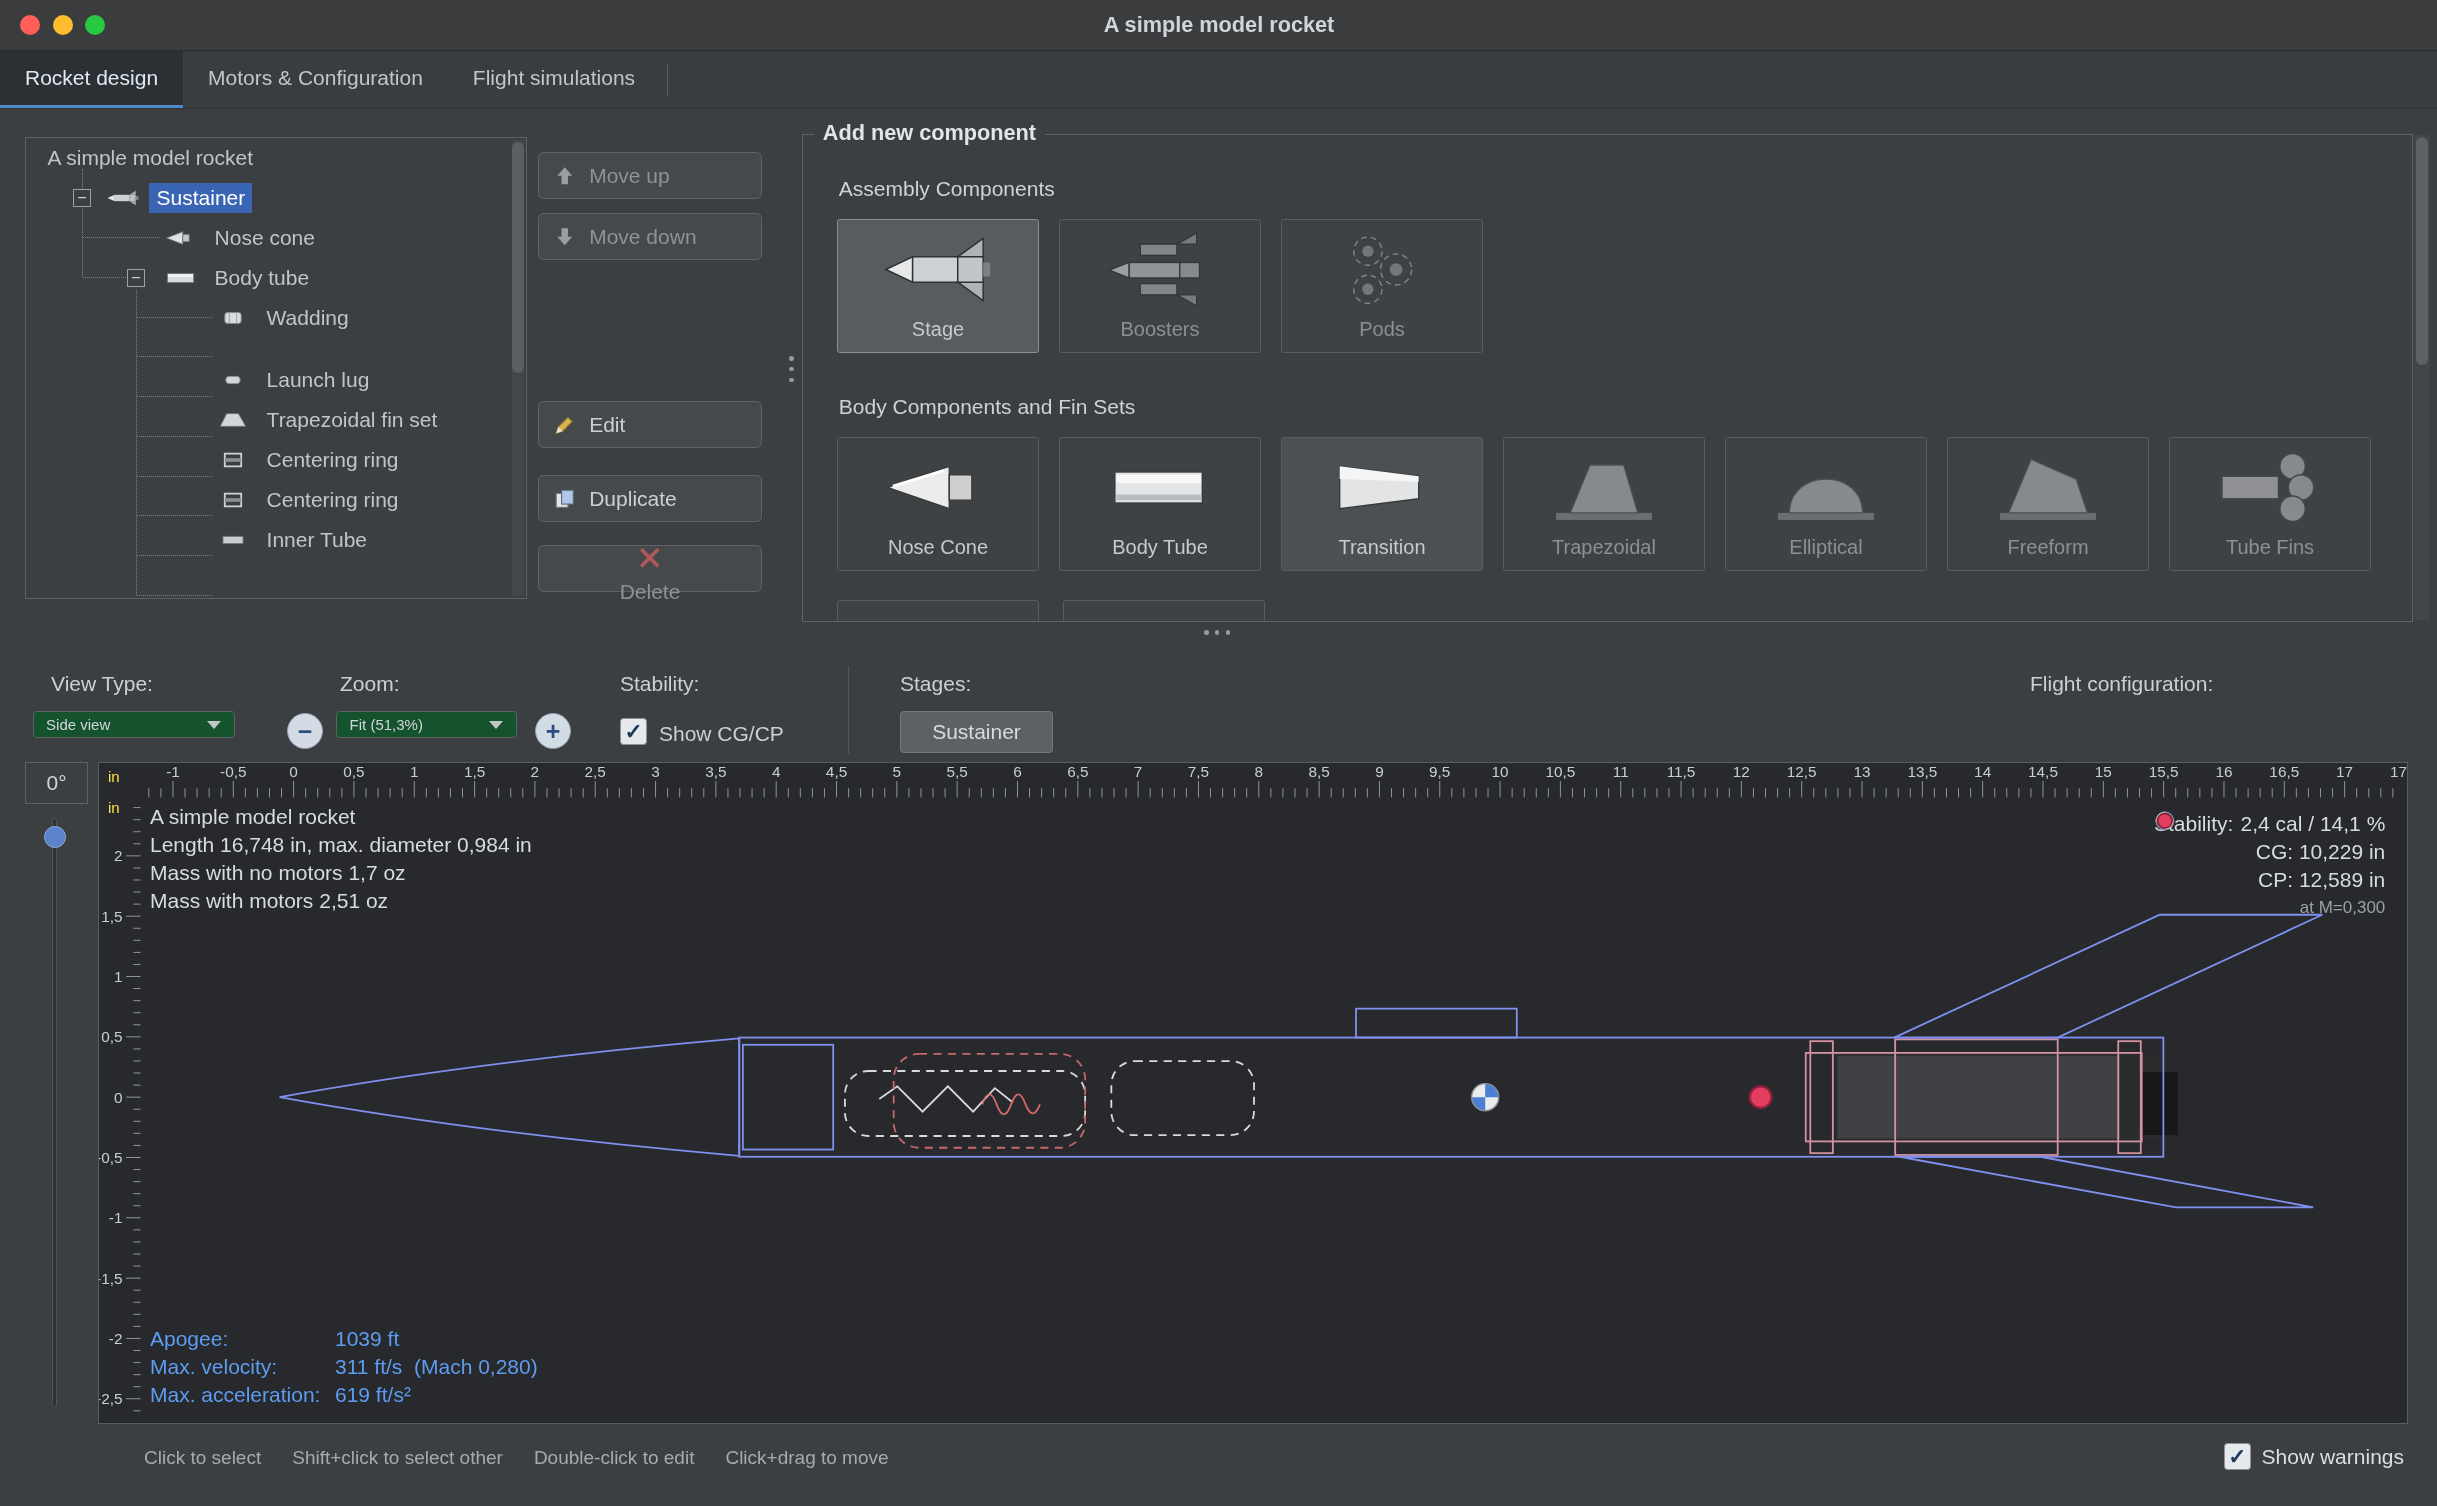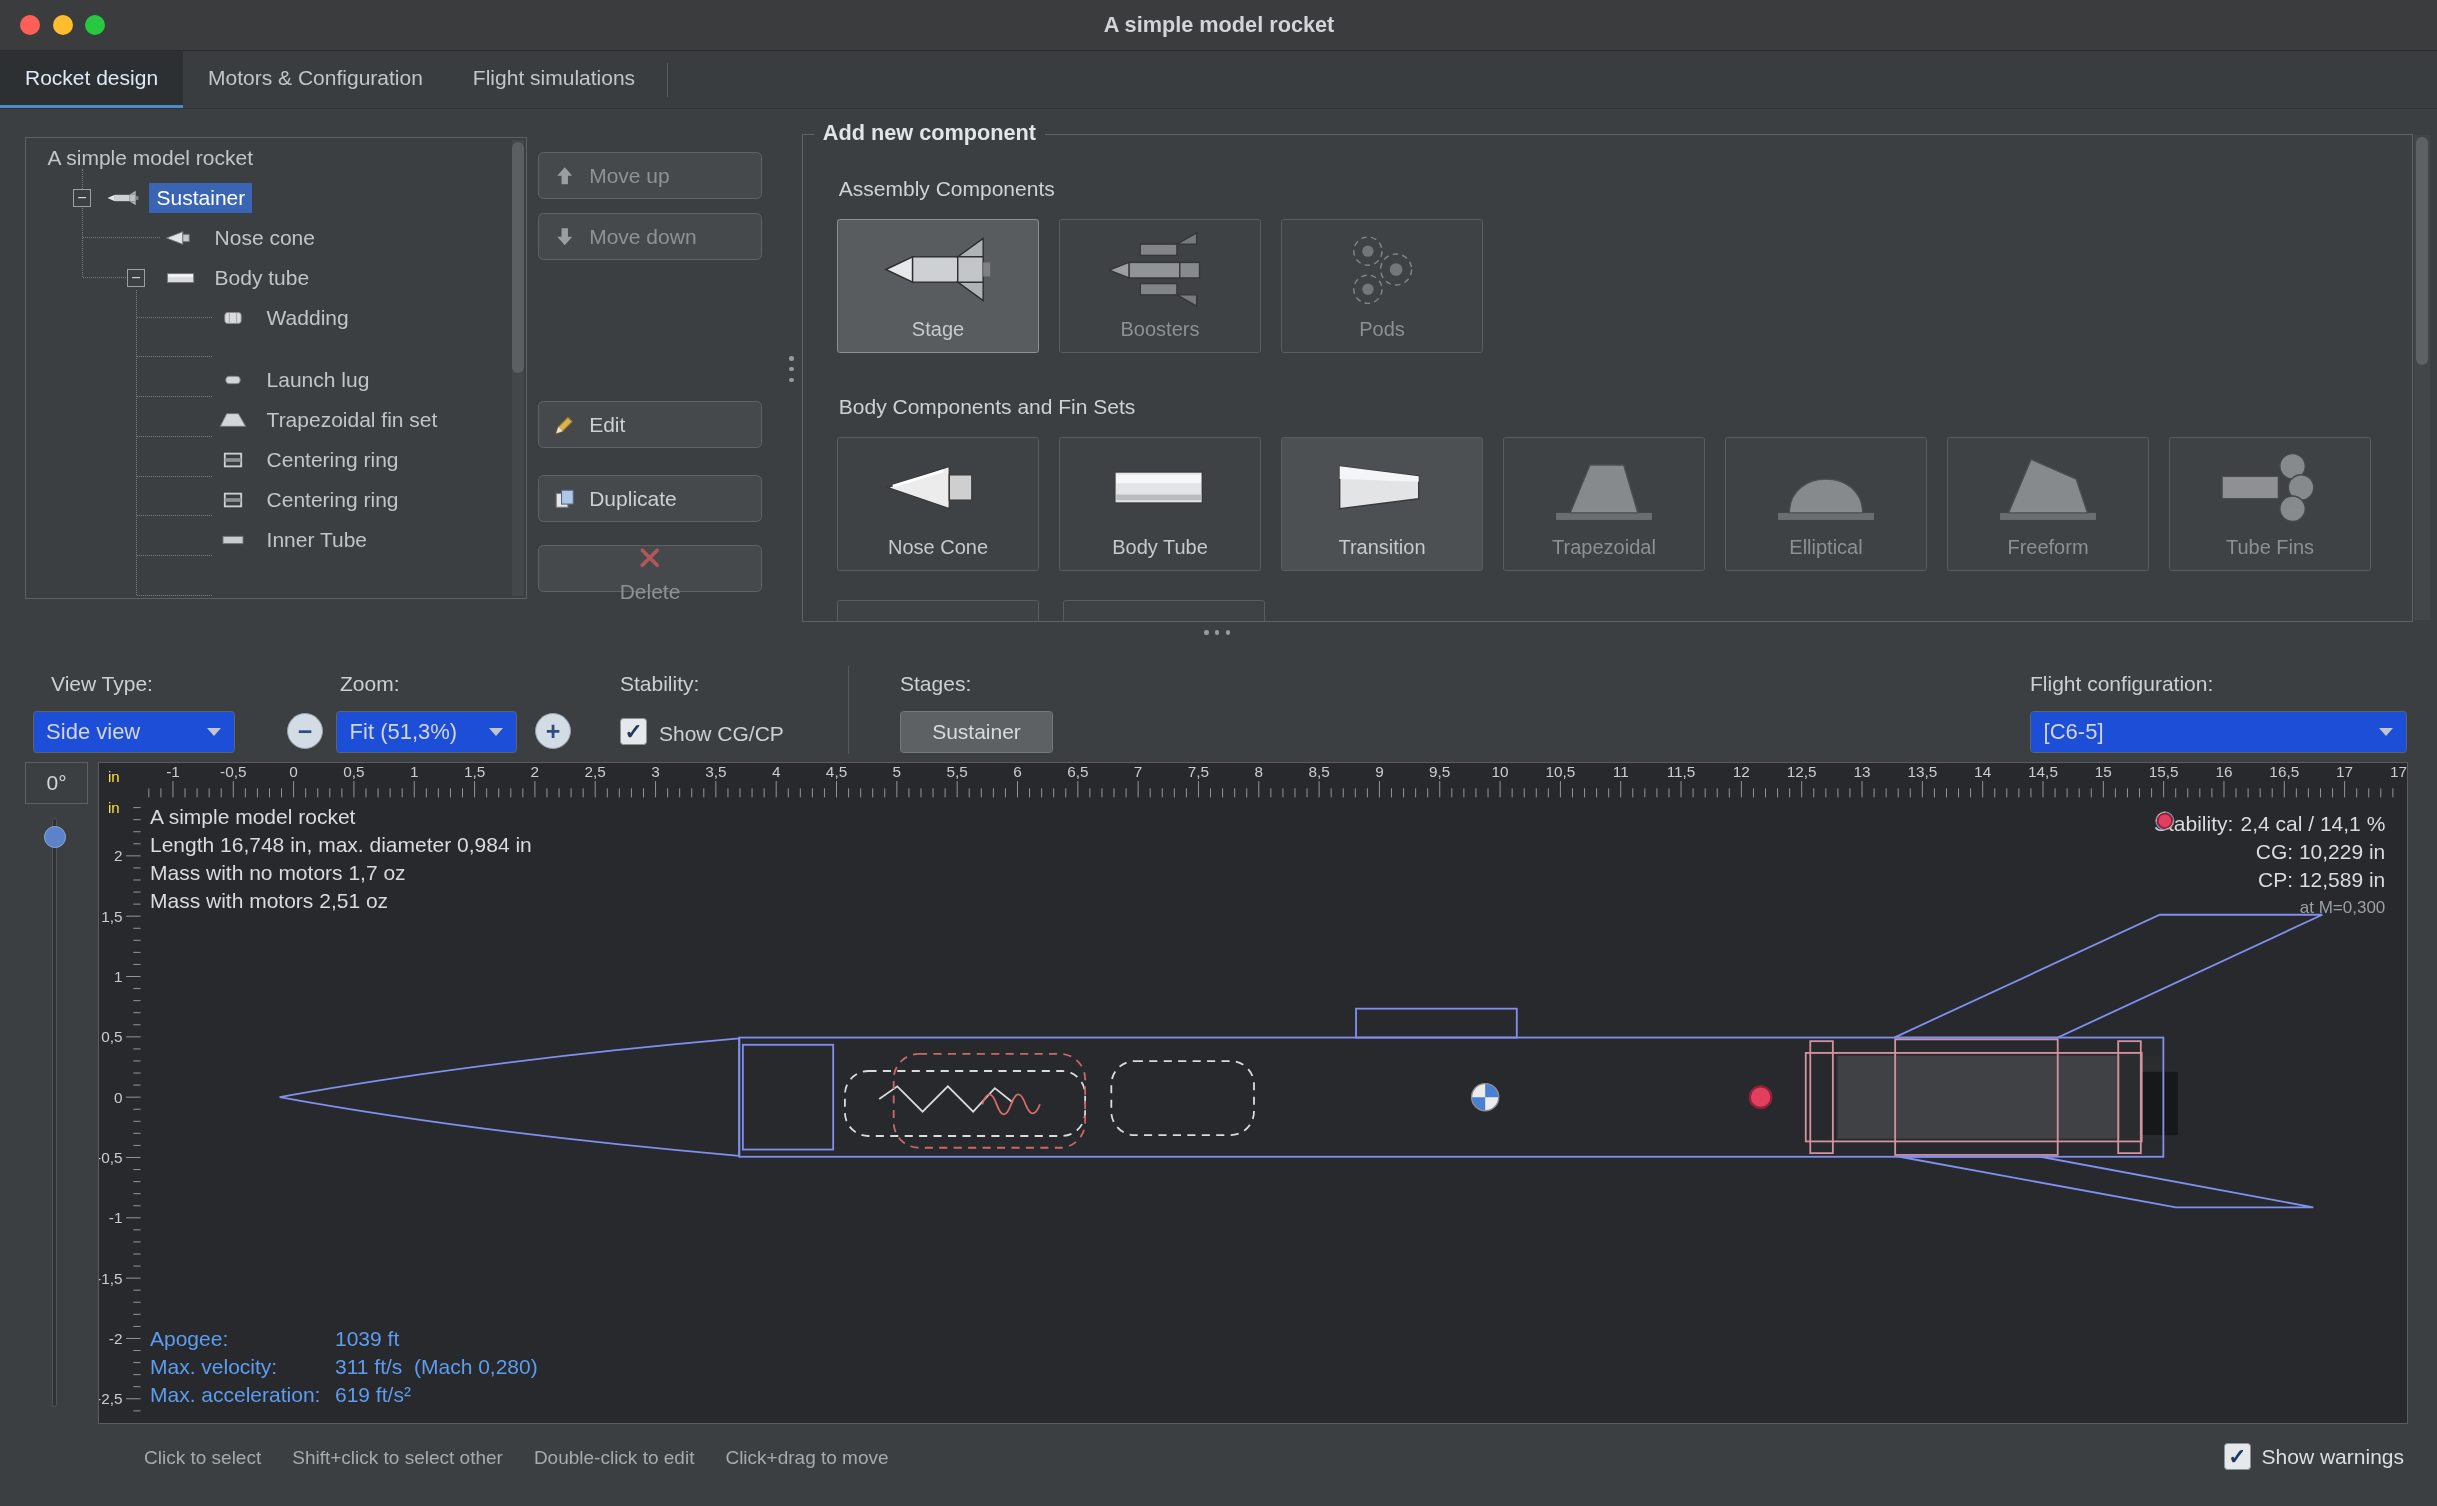--- a/index.html
+++ b/index.html
@@ -57,21 +57,21 @@
 .winscroll{position:absolute;left:2414px;top:135px;width:16.3px;height:485px;background:#434649}
 .winthumb{position:absolute;left:1.8px;top:1.8px;width:12.6px;height:228px;background:#5d6164;border-radius:6.3px}
 
 
 .dot{width:4.5px;height:4.5px;border-radius:50%;background:#979b9e}
 .dotcol{position:absolute;left:789px;top:356px;display:flex;flex-direction:column;gap:6.3px}
 .dotrow{position:absolute;left:1204px;top:630px;display:flex;gap:6.3px}
 
 
 .bar-label{position:absolute;top:672px;font-size:21px;color:#ccd0d3}
-.select{position:absolute;top:711px;height:42px;background:#1d4ed8;border:0.9px solid #5f6365;border-radius:3.6px;display:flex;align-items:center;justify-content:space-between;padding:0 12.6px;font-size:22px;color:#d2d5d8}
+.select{position:absolute;top:711px;height:27px;background:#14532d;border:0.9px solid #5f6365;border-radius:3.6px;display:flex;align-items:center;justify-content:space-between;padding:0 12.6px;font-size:15px;color:#d2d5d8}
 .chev{width:0;height:0;border-left:7.2px solid transparent;border-right:7.2px solid transparent;border-top:8.1px solid #c2c6c9;margin-left:12.6px}
 .roundbtn{position:absolute;top:713px;width:36px;height:36px;border-radius:50%;background:#d3dbe5;border:0.9px solid #93a0b0;color:#2c4f7f;font-size:25px;font-weight:bold;display:flex;align-items:center;justify-content:center;line-height:1}
 .checkbox{width:27px;height:27px;background:#e6e9ec;border:0.9px solid #8d9296;border-radius:3.6px;color:#203a5f;font-size:21.7px;font-weight:bold;display:flex;align-items:center;justify-content:center;line-height:1}
 .togglebtn{position:absolute;left:900px;top:711px;width:153px;height:42px;background:#5d6164;border:0.9px solid #75797c;border-radius:3.6px;font-size:21px;color:#d8dbde;display:flex;align-items:center;justify-content:center}
 .vsep{position:absolute;width:0.9px;background:#55595c}
 
 
 .rotbox{position:absolute;left:25px;top:762px;width:63px;height:42px;border:0.9px solid #5e6163;display:flex;align-items:center;justify-content:center;font-size:21px;color:#d2d5d8}
 .slider-track{position:absolute;left:52px;top:818px;width:5.4px;height:589px;background:#2e3032;border:0.9px solid #505356;border-radius:2.7px}
 .slider-thumb{position:absolute;left:-9px;top:7.2px;width:21.7px;height:21.7px;border-radius:50%;background:#5c83c9;border:0.9px solid #87a9e0}
@@ -415,24 +415,20 @@
   <div class="bar-label" style="left:620px">Stability:</div>
   <div class="checkbox" style="position:absolute;left:620px;top:718px">✓</div>
   <div class="bar-label" style="left:659px;top:722px">Show CG/CP</div>
 
   <div class="vsep" style="left:848px;top:666px;height:88px"></div>
 
   <div class="bar-label" style="left:900px">Stages:</div>
   <div class="togglebtn">Sustainer</div>
 
   <div class="bar-label" style="left:2030px">Flight configuration:</div>
-  <div class="select" style="left:2030px;width:377px">
-    <span>[C6-5]</span>
-    <span class="chev"></span>
-  </div>
 
   <div class="rotbox">0°</div>
   <div class="slider-track">
     <div class="slider-thumb"></div>
   </div>
 
   <div class="canvas">
     <svg id="ruler-layer" width="2310" height="662" viewBox="0 0 2558 733">
         <line x1="55.18000000000001" y1="28" x2="55.18000000000001" y2="38" stroke="#9ca1a6" stroke-width="1"></line>
         <line x1="68.54000000000002" y1="28" x2="68.54000000000002" y2="38" stroke="#9ca1a6" stroke-width="1"></line>

